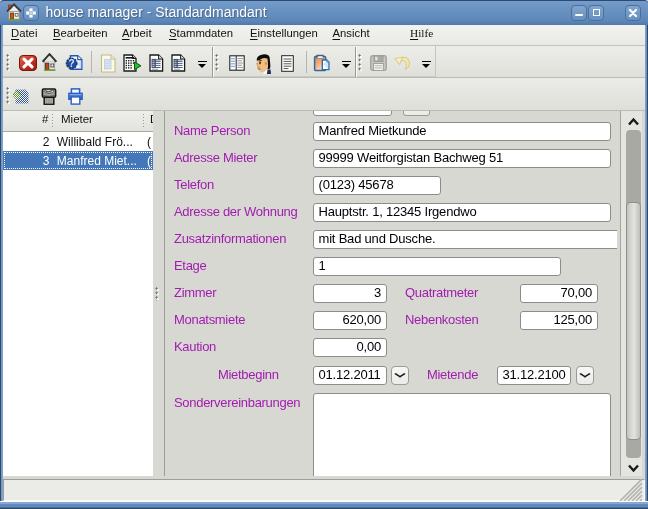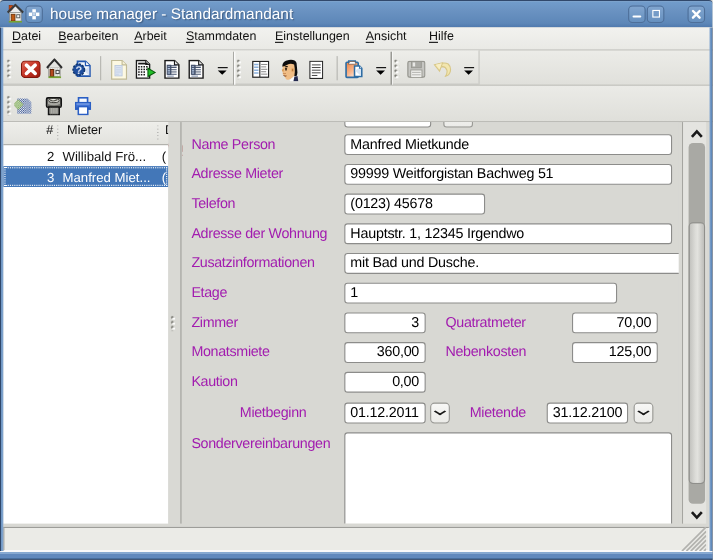--- a/index.html
+++ b/index.html
@@ -96,21 +96,21 @@
     <path d="M2 2 L8 8 M8 2 L2 8" stroke="#fff" stroke-width="2.2" stroke-linecap="round"></path>
   </svg>
 
   <div id="menubar"></div>
   <div class="mi" style="left:11px;"><u>D</u>atei</div>
   <div class="mi" style="left:53px;"><u>B</u>earbeiten</div>
   <div class="mi" style="left:122px;"><u>A</u>rbeit</div>
   <div class="mi" style="left:169px;"><u>S</u>tammdaten</div>
   <div class="mi" style="left:250px;"><u>E</u>instellungen</div>
   <div class="mi" style="left:332.5px;"><u>A</u>nsicht</div>
-  <div class="mi" style="left:390px;"><u>H</u>ilfe</div>
+  <div class="mi" style="left:410px;font-family:Liberation Serif, serif;"><u>H</u>ilfe</div>
 
   <div id="tb1"></div>
   <div id="tb1a"></div>
   <div id="tb1line"></div>
   <div class="handle" style="left:5.5px;top:54px;height:18px;"></div>
   <div class="vsep" style="left:91px;top:51px;height:22px;"></div>
   <div class="vsep" style="left:306px;top:51px;height:22px;"></div>
   <div class="etch" style="left:211.5px;top:47px;height:30px;"></div>
   <div class="handle" style="left:215px;top:54px;height:18px;"></div>
   <div class="etch" style="left:354.5px;top:47px;height:30px;"></div>
@@ -363,21 +363,21 @@
     <div class="fld" style="left:147px;top:91.8px;width:298px;">Hauptstr. 1, 12345 Irgendwo</div>
     <div class="lbl" style="left:8px;top:121px;">Zusatzinformationen</div>
     <div class="fld" style="left:147px;top:118.9px;width:309px;">mit Bad und Dusche.</div>
     <div class="lbl" style="left:8px;top:148px;">Etage</div>
     <div class="fld" style="left:147px;top:146px;width:248px;">1</div>
     <div class="lbl" style="left:8px;top:175px;">Zimmer</div>
     <div class="fld num" style="left:147px;top:173.2px;width:74px;">3</div>
     <div class="lbl" style="left:239px;top:175px;">Quatratmeter</div>
     <div class="fld num" style="left:354px;top:173.2px;width:78px;">70,00</div>
     <div class="lbl" style="left:8px;top:202px;">Monatsmiete</div>
-    <div class="fld num" style="left:147px;top:200.3px;width:74px;">360,00</div>
+    <div class="fld num" style="left:147px;top:200.3px;width:74px;">620,00</div>
     <div class="lbl" style="left:239px;top:202px;">Nebenkosten</div>
     <div class="fld num" style="left:354px;top:200.3px;width:78px;">125,00</div>
     <div class="lbl" style="left:8px;top:229px;">Kaution</div>
     <div class="fld num" style="left:147px;top:227.4px;width:74px;">0,00</div>
     <div class="lbl" style="left:8px;top:257px;margin-left:44px;">Mietbeginn</div>
     <div class="fld" style="left:147px;top:254.5px;width:74px;">01.12.2011</div>
     <div class="dbtn" style="left:225px;top:254.5px;"></div>
     <div class="lbl" style="left:261px;top:257px;">Mietende</div>
     <div class="fld" style="left:331px;top:254.5px;width:74px;">31.12.2100</div>
     <div class="dbtn" style="left:410px;top:254.5px;"></div>

